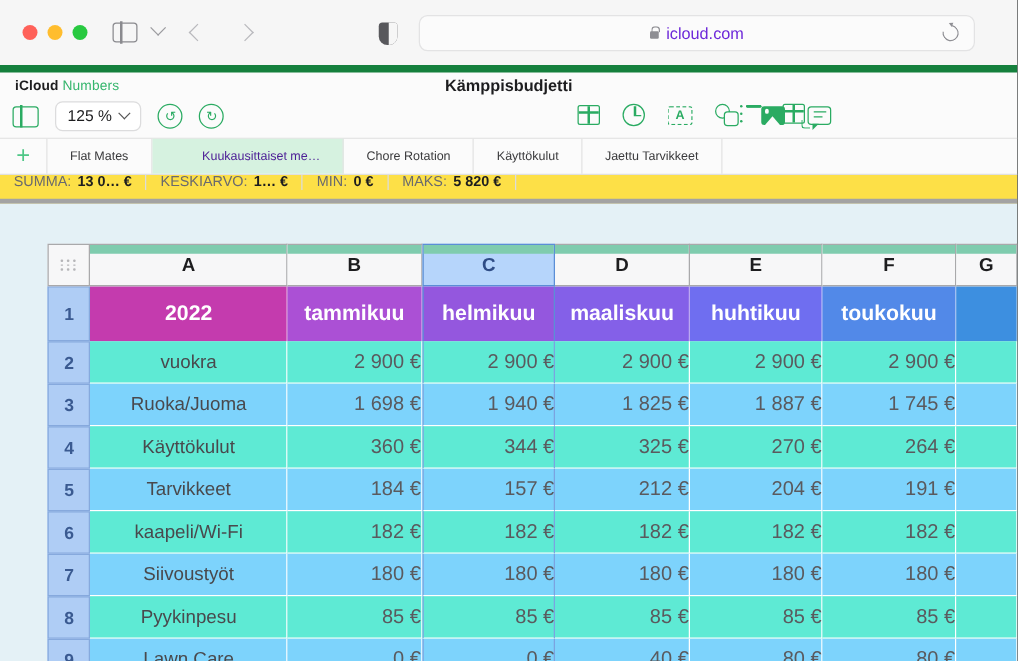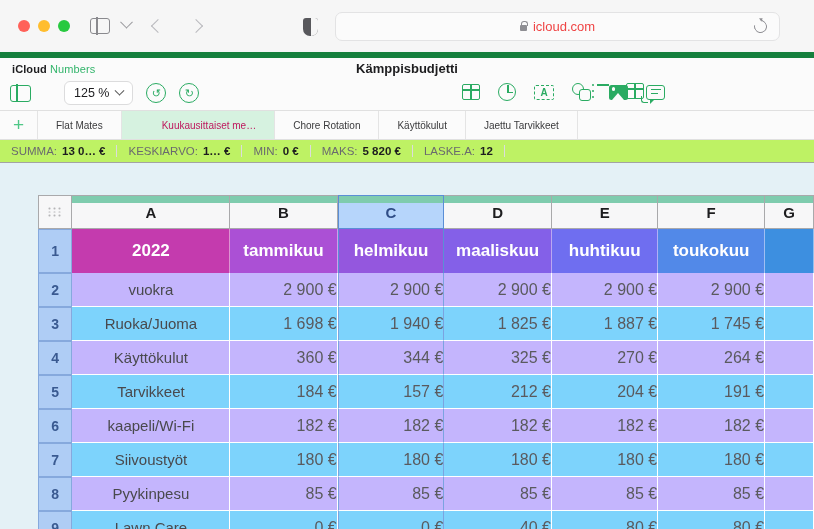--- a/index.html
+++ b/index.html
@@ -73,21 +73,21 @@
   .lock {
     width: 7px; height: 6px; background: #8e8e93;
     border-radius: 1px; position: relative; margin-right: 6px; margin-top: 2px;
   }
   .lock::before {
     content: ""; position: absolute; left: 1.4px; top: -4px;
     width: 4.2px; height: 4.5px;
     border: 1.3px solid #8e8e93; border-bottom: none;
     border-radius: 3px 3px 0 0;
   }
-  .url-text { font-size: 13px; color: #ef4444; }
+  .url-text { font-size: 13px; color: #6d28d9; }
   .reload {
     position: absolute; right: 12px; top: 7px;
     width: 13px; height: 13px;
     border: 1.5px solid #909095; border-radius: 50%;
     border-top-color: transparent;
     transform: rotate(-35deg);
   }
   .reload::after {
     content: ""; position: absolute; right: -1px; top: -2px;
     border-left: 3.5px solid #909095;
@@ -128,21 +128,21 @@
     border: 1.6px solid #2aab62; border-radius: 3px; position: relative;
   }
   .panel-ic::before {
     content: ""; position: absolute; left: 5px; top: -1.6px; bottom: -1.6px;
     width: 1.6px; background: #2aab62;
   }
   .zoom-sel {
     height: 24px; padding: 0 9px;
     border: 1px solid #dcdcdd; border-radius: 6px;
     background: #fff; display: flex; align-items: center; gap: 7px;
-    font-size: 12.5px; color: #1d1d1f; margin-left: 20px;
+    font-size: 12.5px; color: #1d1d1f;
   }
   .zoom-sel .cd {
     width: 7px; height: 7px;
     border-right: 1.4px solid #555; border-bottom: 1.4px solid #555;
     transform: rotate(45deg) translate(-2px,-2px);
   }
   .circ {
     width: 20px; height: 20px; border-radius: 50%;
     border: 1.5px solid #2aab62; position: relative;
     display: flex; align-items: center; justify-content: center;
@@ -242,27 +242,27 @@
   }
   .tab-add {
     width: 38px; display: flex; align-items: center; justify-content: center;
     border-right: 1px solid #e4e4e4; font-size: 19px; color: #4fc787;
   }
   .tab {
     padding: 0 18px; display: flex; align-items: center; justify-content: center;
     font-size: 10px; color: #3a3a3c; white-space: nowrap;
     border-right: 1px solid #e4e4e4;
   }
-  .tab.active { background: #d6f2e0; color: #be185d; padding-left: 40px; }
+  .tab.active { background: #d6f2e0; color: #4c1d95; padding-left: 40px; }
   .tab-filler { flex: 1; border-right: none; }
 
   
   .statusbar {
-    height: 23px; display: flex; align-items: center;
-    background: #bef264; border-bottom: 1px solid #a3a3a3;
+    height: 23px; display: flex; align-items: flex-start;
+    background: #fde047; border-bottom: 4px solid #a3a3a3;
   }
   .stat {
     padding: 0 11px; display: flex; align-items: center; gap: 5px;
     font-size: 11.5px; color: #6a6a6e;
     border-right: 1px solid #dcdcdc;
   }
   .stat .v { color: #1d1d1f; font-weight: bold; }
   .stat-filler { flex: 1; }
 
   
@@ -325,21 +325,21 @@
     border-right: 1px solid #ffffff;
     border-bottom: 1px solid #ffffff;
   }
   td.num {
     font-size: 16px; color: #5a5a5e;
     text-align: right; vertical-align: middle;
     padding-right: 7px;
     border-right: 1px solid #ffffff;
     border-bottom: 1px solid #ffffff;
   }
-  tr.odd td.lbl, tr.odd td.num { background: #c4b5fd; margin-top: 44px; }
+  tr.odd td.lbl, tr.odd td.num { background: #5eead4; margin-top: 44px; }
   tr.even td.lbl, tr.even td.num { background: #7dd3fc; }
   td.selcol { border-left: 1px solid #7ba3e0; border-right: 1px solid #7ba3e0; }
 </style>
 </head>
 <body>
 
 <div id="root">
 
   <div class="chrome">
     <div class="traffic">
@@ -432,24 +432,20 @@
       <span class="v">1… €</span>
     </div>
     <div class="stat">
       <span>MIN:</span>
       <span class="v">0 €</span>
     </div>
     <div class="stat">
       <span>MAKS:</span>
       <span class="v">5 820 €</span>
     </div>
-    <div class="stat">
-      <span>LASKE.A:</span>
-      <span class="v">12</span>
-    </div>
     <div class="stat stat-filler"></div>
   </div>
 
   <div class="canvas">
     <table class="sheet">
       <colgroup>
         <col style="width:38px">
           <col style="width:167px">
           <col style="width:111px">
         <col style="width:111px">

